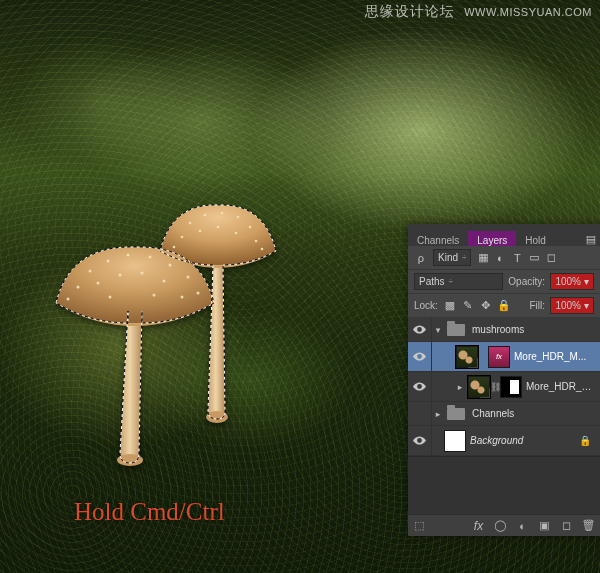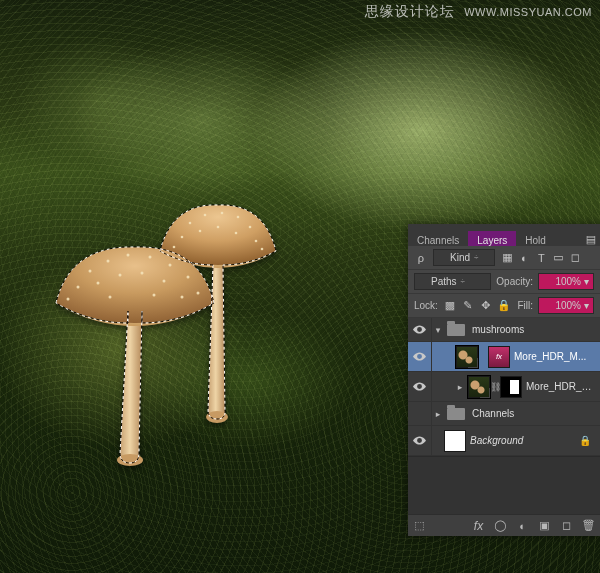--- a/index.html
+++ b/index.html
@@ -39,26 +39,26 @@
 
   
   .panel { position: absolute; right: 0; top: 224px; width: 192px; background: #454545; color: #c8c8c8; font-size: 10px; box-shadow: 0 0 8px rgba(0,0,0,.5); }
   .panel .tabs { display: flex; height: 22px; background: #383838; align-items: flex-end; }
   .panel .tab { padding: 4px 9px 0; color: #b5b5b5; cursor: pointer; font-size: 10px; }
   .panel .tab.active { background: #701a75; color: #e2e2e2; }
   .panel .menu-btn { margin-left: auto; width: 18px; display: flex; align-items: center; justify-content: center; font-size: 11px; color: #bdbdbd; cursor: pointer; }
 
   .row { display: flex; align-items: center; height: 24px; padding: 0 6px; gap: 5px; border-bottom: 1px solid #383838; }
   .row:last-of-type { border-bottom: none; }
-  .sel { height: 17px; background: #3a3a3a; border: 1px solid #2a2a2a; color: #d0d0d0; font-size: 10px; padding: 0 16px; display: inline-flex; align-items: center; gap: 4px; }
+  .sel { height: 17px; background: #3a3a3a; border: 1px solid #2a2a2a; color: #d0d0d0; font-size: 10px; padding: 0 4px; display: inline-flex; align-items: center; gap: 4px; }
   .sel .chev { font-size: 8px; color: #aaa; }
   .ic { display: inline-flex; align-items: center; justify-content: center; width: 14px; height: 14px; color: #c0c0c0; font-size: 11px; }
   .filter-ics { display: flex; gap: 3px; }
   .lbl { color: #bdbdbd; font-size: 10px; }
-  .pct { height: 17px; width: 56px; background: #be185d; border: 1px solid #2a2a2a; display: inline-flex; align-items: center; justify-content: flex-end; padding: 0 4px; font-size: 10px; gap: 3px; }
+  .pct { height: 17px; width: 44px; background: #b91c1c; border: 1px solid #2a2a2a; display: inline-flex; align-items: center; justify-content: flex-end; padding: 0 4px; font-size: 10px; gap: 3px; }
   .lock-ics { display: flex; gap: 4px; align-items: center; }
 
   .tree { background: #3a3a3a; max-height: 232px; overflow: hidden; }
   .trow { display: flex; align-items: center; height: 30px; border-bottom: 1px solid #323232; padding-right: 4px; }
   .trow.group { height: 24px; }
   .vis { width: 24px; display: flex; align-items: center; justify-content: center; border-right: 1px solid #323232; align-self: stretch; }
   .vis svg { width: 13px; height: 9px; fill: #c8c8c8; }
   .chev-sm { width: 12px; font-size: 9px; color: #bbb; text-align: center; }
   .indent1 { width: 10px; }
   .indent2 { width: 22px; }
@@ -188,20 +188,21 @@
       <path d="M110 46 Q122 -2 168 0 Q214 -2 226 46 Q200 60 173 60 L175 205 Q176 214 167 214 Q158 214 158 205 L163 60 Q136 60 110 46 Z"></path>
     </g>
     <g fill="none" stroke="#000" stroke-width="1" stroke-dasharray="3 3" stroke-dashoffset="3" opacity="0.9">
       <path d="M6 98 Q20 40 85 42 Q150 40 164 98 Q130 118 92 118 L92 106 L89 248 Q89 258 80 258 Q70 258 70 248 L78 106 L78 118 Q40 118 6 98 Z"></path>
       <path d="M110 46 Q122 -2 168 0 Q214 -2 226 46 Q200 60 173 60 L175 205 Q176 214 167 214 Q158 214 158 205 L163 60 Q136 60 110 46 Z"></path>
     </g>
   </svg>
 </div>
 
 <div class="instruction">
+  <div>Hold Cmd/Ctrl</div>
 </div>
 
 <div class="watermark">
   <span class="cn">思缘设计论坛</span>
   <span>WWW.MISSYUAN.COM</span>
 </div>
 
 <div class="panel">
   <div class="tabs">
     <div class="tab">Channels</div>

